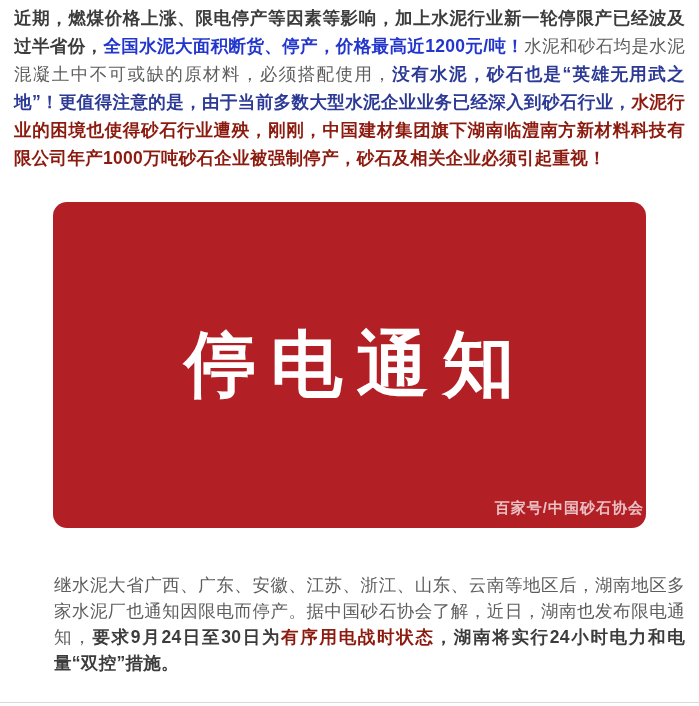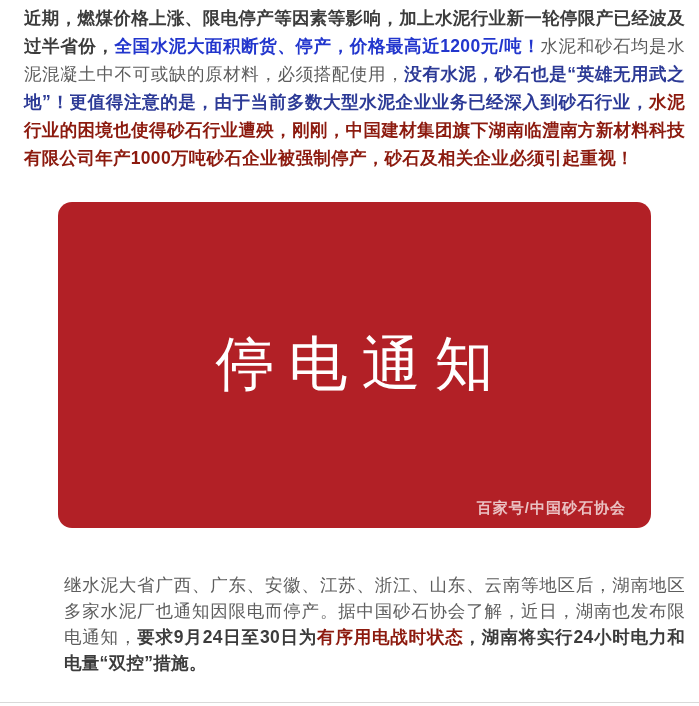--- a/index.html
+++ b/index.html
@@ -15,21 +15,21 @@
     --divider:#d9d9d9;
   }
   *{margin:0;padding:0;box-sizing:border-box;}
   html,body{width:699px;height:706px;overflow:hidden;}
   body{
     background:var(--page-bg);
     font-family:"Liberation Sans","DejaVu Sans",sans-serif;
     position:relative;
   }
   .article{
-    padding:4px 14px 0 24px;
+    padding:4px 14px 0 14px;
     width:699px;
   }
   .para{
     font-size:17.5px;
     line-height:28px;
     text-align:justify;
     letter-spacing:0.3px;
     word-break:break-all;
   }
   .para.second{
@@ -48,29 +48,29 @@
     background:var(--banner-red);
     border-radius:14px;
     position:relative;
     display:flex;
     align-items:center;
     justify-content:center;
     cursor:pointer;
   }
   .banner-title{
     color:var(--banner-title);
-    font-size:59px;
-    font-weight:400;
+    font-size:72px;
+    font-weight:700;
     letter-spacing:14px;
     text-indent:14px;
     white-space:nowrap;
   }
   .banner-watermark{
     position:absolute;
-    right:25px;
+    right:2px;
     bottom:10px;
     color:var(--watermark);
     font-size:15px;
     font-weight:bold;
     letter-spacing:1px;
   }
   .para.second{
     margin-top:44px;
     margin-left:40px;
   }

